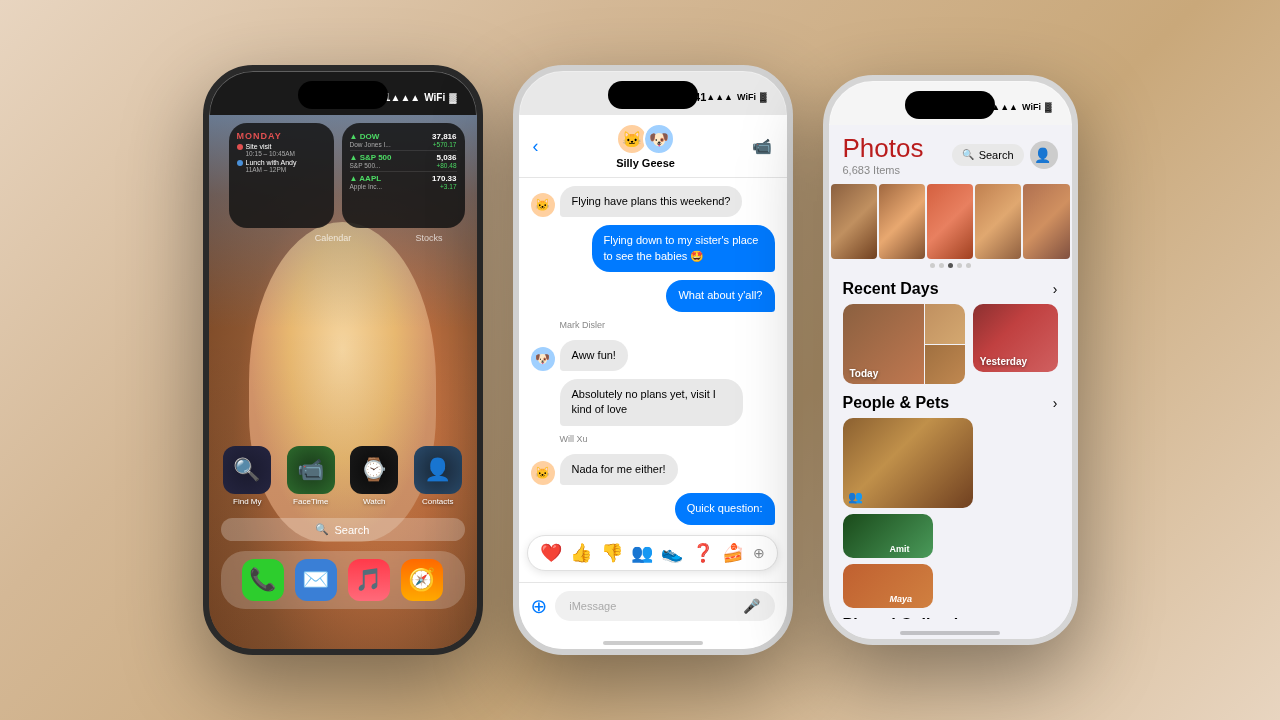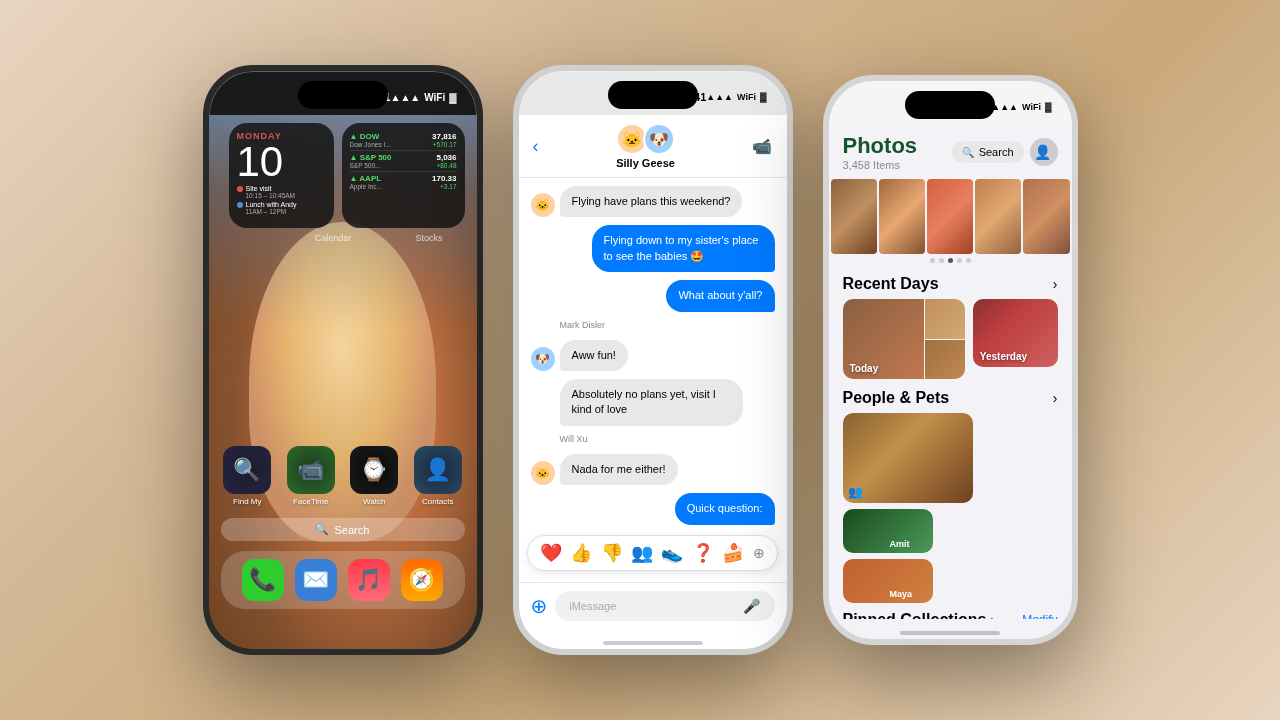--- a/index.html
+++ b/index.html
@@ -342,21 +342,21 @@
       display: flex;
       flex-direction: column;
     }
     .photos-header {
       background: #f2f2f7;
       padding: 8px 14px;
       display: flex;
       justify-content: space-between;
       align-items: center;
     }
-    .photos-title { font-size: 22px; font-weight: 700; color: #14532d; }
+    .photos-title { font-size: 26px; font-weight: 400; color: #b91c1c; }
     .photos-count { font-size: 11px; color: #888; }
     .search-btn {
       background: #e8e8e8;
       border-radius: 16px;
       padding: 5px 10px;
       font-size: 11px;
       display: flex;
       align-items: center;
       gap: 4px;
     }
@@ -540,21 +540,20 @@
   </div>
 
   <div class="home-screen">
     <div class="wallpaper-photo">
       <div class="wallpaper-overlay"></div>
     </div>
 
     <div class="widgets-row">
       <div class="widget-calendar">
         <div class="day-name">MONDAY</div>
-        <div class="day-num">10</div>
         <div class="event-item">
           <div class="event-dot dot-red"></div>
           <span style="font-size:7px;color:#fff;">Site visit</span>
         </div>
         <div style="font-size:6.5px;color:#aaa;margin-left:9px;">10:15 – 10:45AM</div>
         <div class="event-item">
           <div class="event-dot dot-blue"></div>
           <span style="font-size:7px;color:#fff;">Lunch with Andy</span>
         </div>
         <div style="font-size:6.5px;color:#aaa;margin-left:9px;">11AM – 12PM</div>
@@ -735,21 +734,21 @@
       <span style="font-size:9px;">WiFi</span>
       <span style="font-size:9px;">▓</span>
     </div>
   </div>
 
   <div class="photos-screen">
 
     <div class="photos-header">
       <div>
         <div class="photos-title">Photos</div>
-        <div class="photos-count">3,458 Items</div>
+        <div class="photos-count">6,683 Items</div>
       </div>
       <div style="display:flex;align-items:center;gap:6px;">
         <div class="search-btn">
           <span style="font-size:10px;">🔍</span>
           <span style="font-size:11px;">Search</span>
         </div>
         <div class="profile-btn">
           <span style="font-size:14px;">👤</span>
         </div>
       </div>
@@ -801,21 +800,21 @@
       <div class="people-grid">
         <div class="person-card person-card-large" style="position:relative;">
           <div class="person-bg-1"></div>
           <span class="person-icon">👥</span>
         </div>
         <div style="display:flex;flex-direction:column;gap:6px;">
           <div class="person-card person-card-small" style="position:relative;">
             <div style="width:90px;height:44px;background:linear-gradient(135deg,#1a4a1a,#4a9a5a);"></div>
             <span class="person-name">Amit</span>
           </div>
-          <div class="person-card person-card-small" style="position:relative;">
+          <div class="person-card person-card-small" style="position:relative;font-style:italic;">
             <div style="width:90px;height:44px;background:linear-gradient(135deg,#c06030,#d08040);"></div>
             <span class="person-name">Maya</span>
           </div>
         </div>
       </div>
 
       <div class="pinned-header">
         <div style="display:flex;align-items:center;gap:4px;">
           <span class="section-title">Pinned Collections</span>
           <span style="font-size:14px;">›</span>

